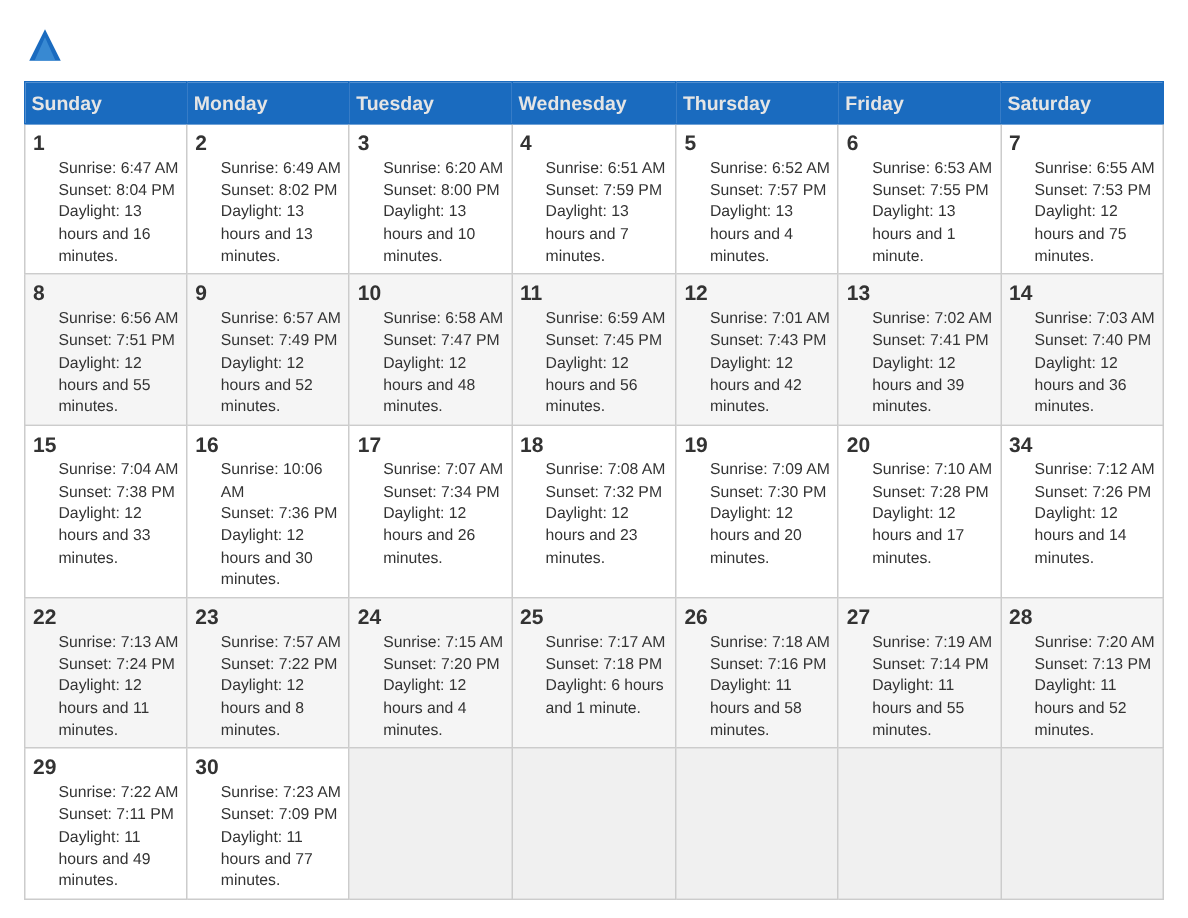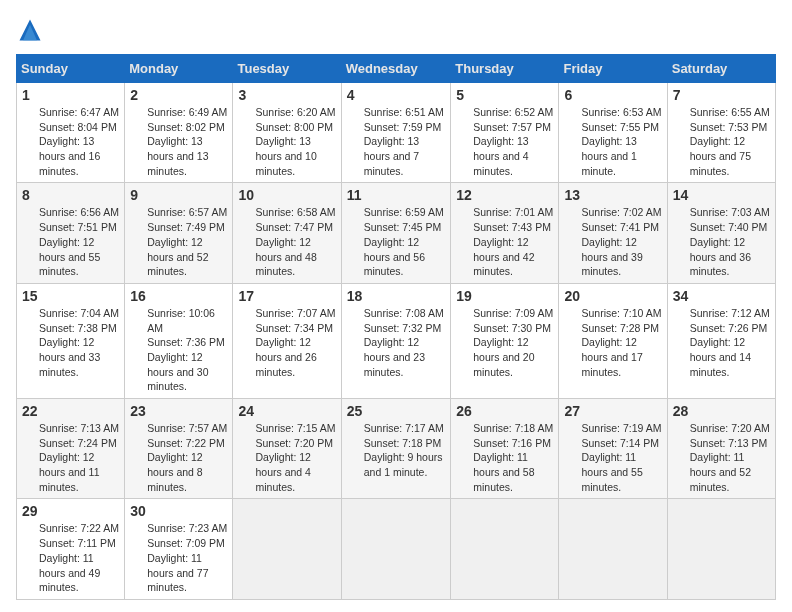--- a/index.html
+++ b/index.html
@@ -317,21 +317,21 @@
           <span>Sunrise: 7:15 AM</span><br>
           <span>Sunset: 7:20 PM</span><br>
           <span>Daylight: 12 hours and 4 minutes.</span>
         </div>
       </td>
         <td>
         <span class="day-num">25</span>
         <div class="cell-content">
           <span>Sunrise: 7:17 AM</span><br>
           <span>Sunset: 7:18 PM</span><br>
-          <span>Daylight: 9 hours and 1 minute.</span>
+          <span>Daylight: 6 hours and 1 minute.</span>
         </div>
       </td>
         <td>
         <span class="day-num">26</span>
         <div class="cell-content">
           <span>Sunrise: 7:18 AM</span><br>
           <span>Sunset: 7:16 PM</span><br>
           <span>Daylight: 11 hours and 58 minutes.</span>
         </div>
       </td>

